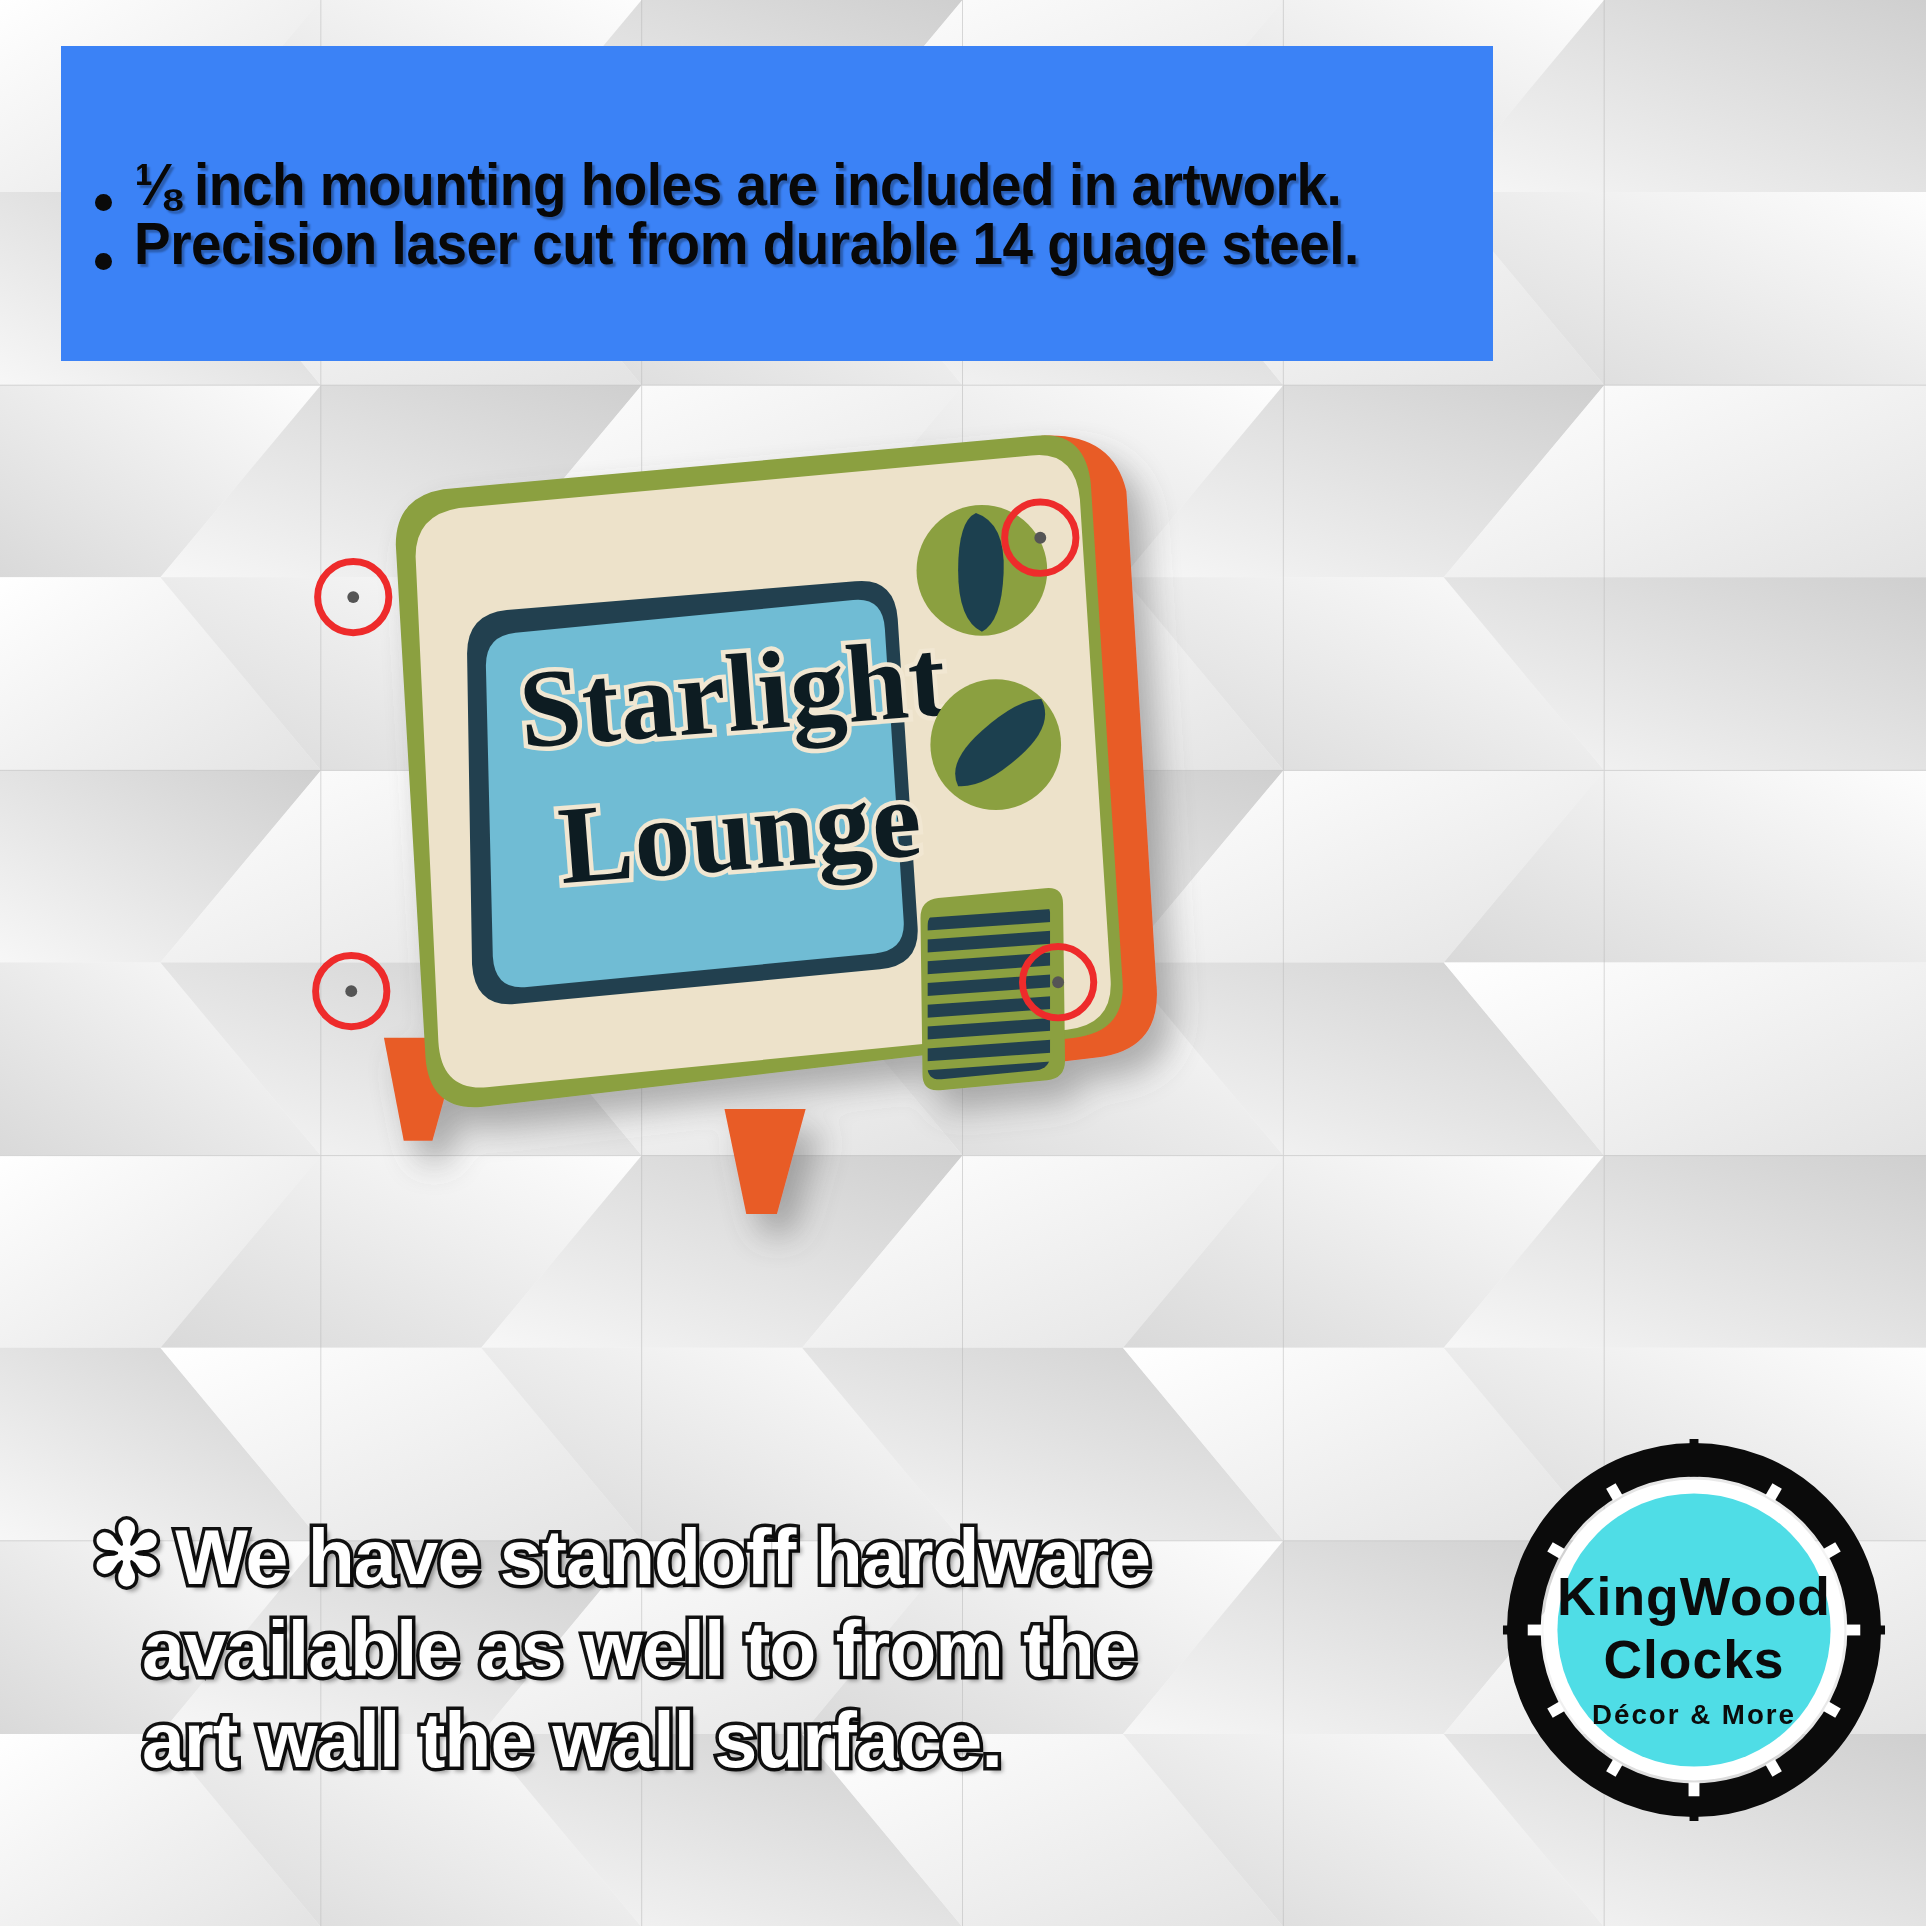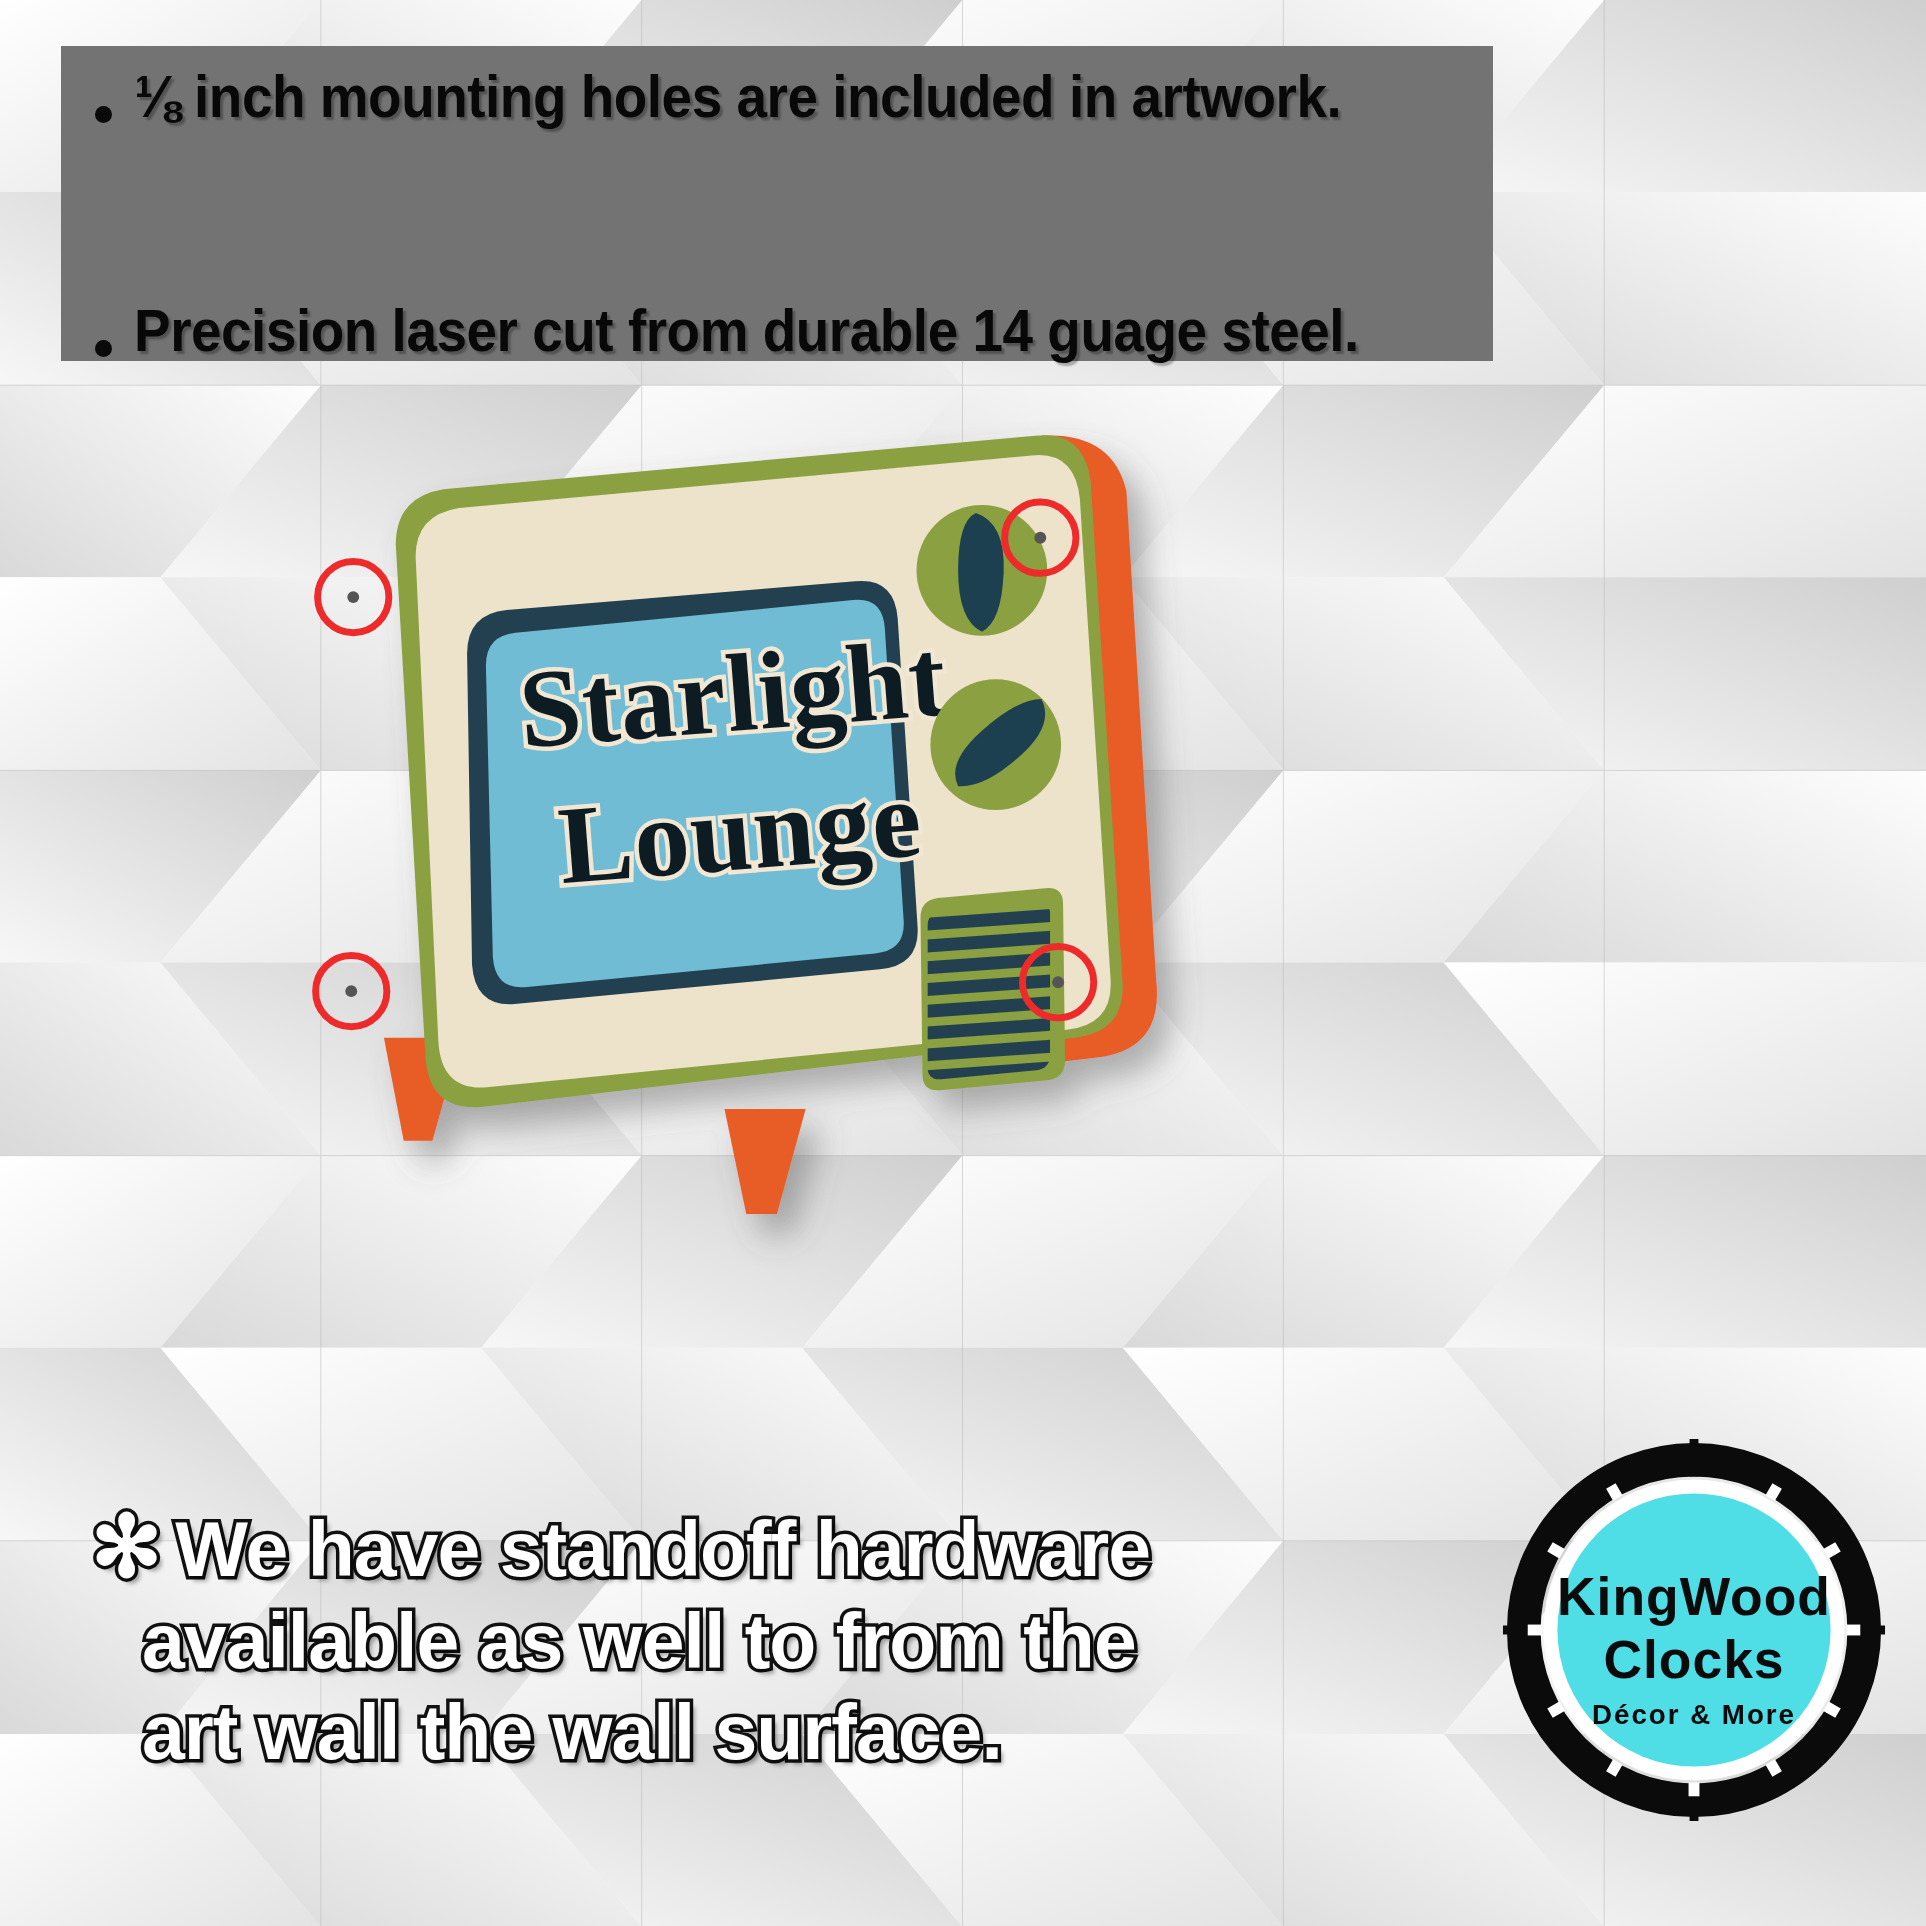--- a/index.html
+++ b/index.html
@@ -10,24 +10,24 @@
   }
   #stage{position:relative;width:1927px;height:1927px;overflow:hidden;}
 
   
   #bg{position:absolute;inset:0;background:#f2f2f2;}
   #bg svg{position:absolute;inset:0;width:100%;height:100%;display:block;}
 
   
   #banner{
     position:absolute;left:61px;top:46px;width:1432px;height:315px;
-    background:#737373;
+    background:#3b82f6;
     box-sizing:border-box;
     padding:22px 30px 0 34px;
-    display:flex;flex-direction:column;justify-content:space-between;
+    display:flex;flex-direction:column;justify-content:center;
   }
   .bullet-row{display:flex;align-items:flex-start;gap:22px;}
   .bullet-dot{
     flex:0 0 auto;width:17px;height:17px;border-radius:50%;background:#0a0a0a;
     margin-top:38px;
   }
   .bullet-text{
     font-family:"Liberation Sans", sans-serif;
     font-weight:bold;font-size:59px;line-height:1.0;color:#080808;
     letter-spacing:-0.5px;
@@ -58,21 +58,21 @@
   .note-line{
     font-family:"Liberation Sans", sans-serif;
     font-weight:bold;font-size:77px;line-height:1.17;
     color:#ffffff;
     -webkit-text-stroke:7px #111;
     paint-order:stroke fill;
     text-shadow:5px 5px 4px rgba(0,0,0,0.35);
     letter-spacing:-1px;
     white-space:nowrap;
   }
-  .note-line.l1{padding-left:0;}
+  .note-line.l1{padding-left:0;margin-top:8px;}
   .note-line.l2{padding-left:51px;}
   .note-line.l3{padding-left:51px;}
   .note-star{font-size:85px;padding-right:14px;}
 
   
   #logo{position:absolute;left:1501px;top:1437px;width:386px;height:386px;}
   #logo svg{width:100%;height:100%;display:block;}
   .logo-main{
     font-family:"Liberation Sans", sans-serif;
     font-weight:bold;fill:#0b0b0b;letter-spacing:1px;

